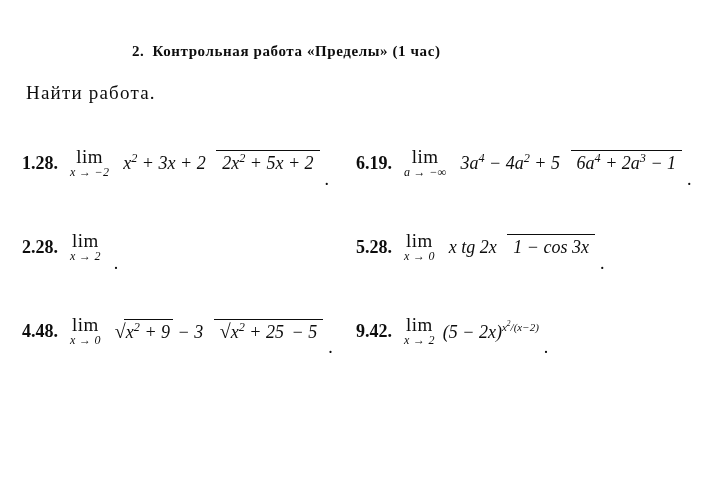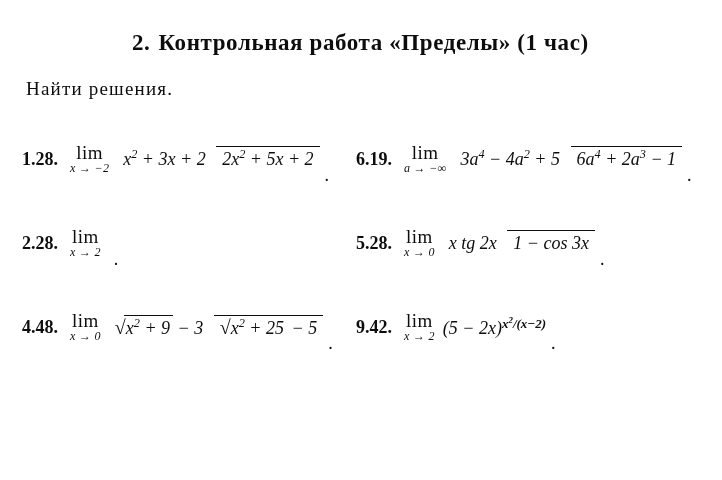--- a/index.html
+++ b/index.html
@@ -22,25 +22,25 @@
   .doc-title {
     text-align: center;
     font-family: "Liberation Serif", serif;
     font-weight: bold;
     font-style: italic;
     font-size: 27px;
     letter-spacing: 0.5px;
     margin-top: 14px;
   }
   .section-head {
-    margin-top: 30px;
+    margin-top: 43px;
     margin-left: 132px;
     font-family: "Liberation Serif", serif;
     font-weight: bold;
-    font-size: 23px;
+    font-size: 15px;
     letter-spacing: 0.6px;
   }
   .section-head .num {
     margin-right: 8px;
   }
   .instruction {
     margin-top: 22px;
     margin-left: 26px;
     font-family: "Liberation Serif", serif;
     font-size: 19px;
@@ -126,37 +126,36 @@
     padding: 0 3px 0 2px;
     margin-left: -2px;
     display: inline-block;
   }
   .inline-expr {
     font-style: italic;
     font-size: 18px;
     white-space: nowrap;
   }
   .expo {
-    font-size: 13px;
+    font-size: 11px;
     font-style: italic;
     vertical-align: super;
-    font-weight: bold;
   }
 </style>
 </head>
 <body>
 
 <div class="page">
 
 
   <div class="section-head">
     <span class="num">2.</span><span>Контрольная работа «Пределы» (1 час)</span>
   </div>
 
-  <div class="instruction">Найти решения.</div>
+  <div class="instruction">Найти работа.</div>
 
   <div class="grid">
 
     <div class="row">
       <div class="cell left">
         <span class="label">1.28.</span>
         <span class="limop">
           <span class="lim">lim</span>
           <span class="sub">x → −2</span>
         </span>

